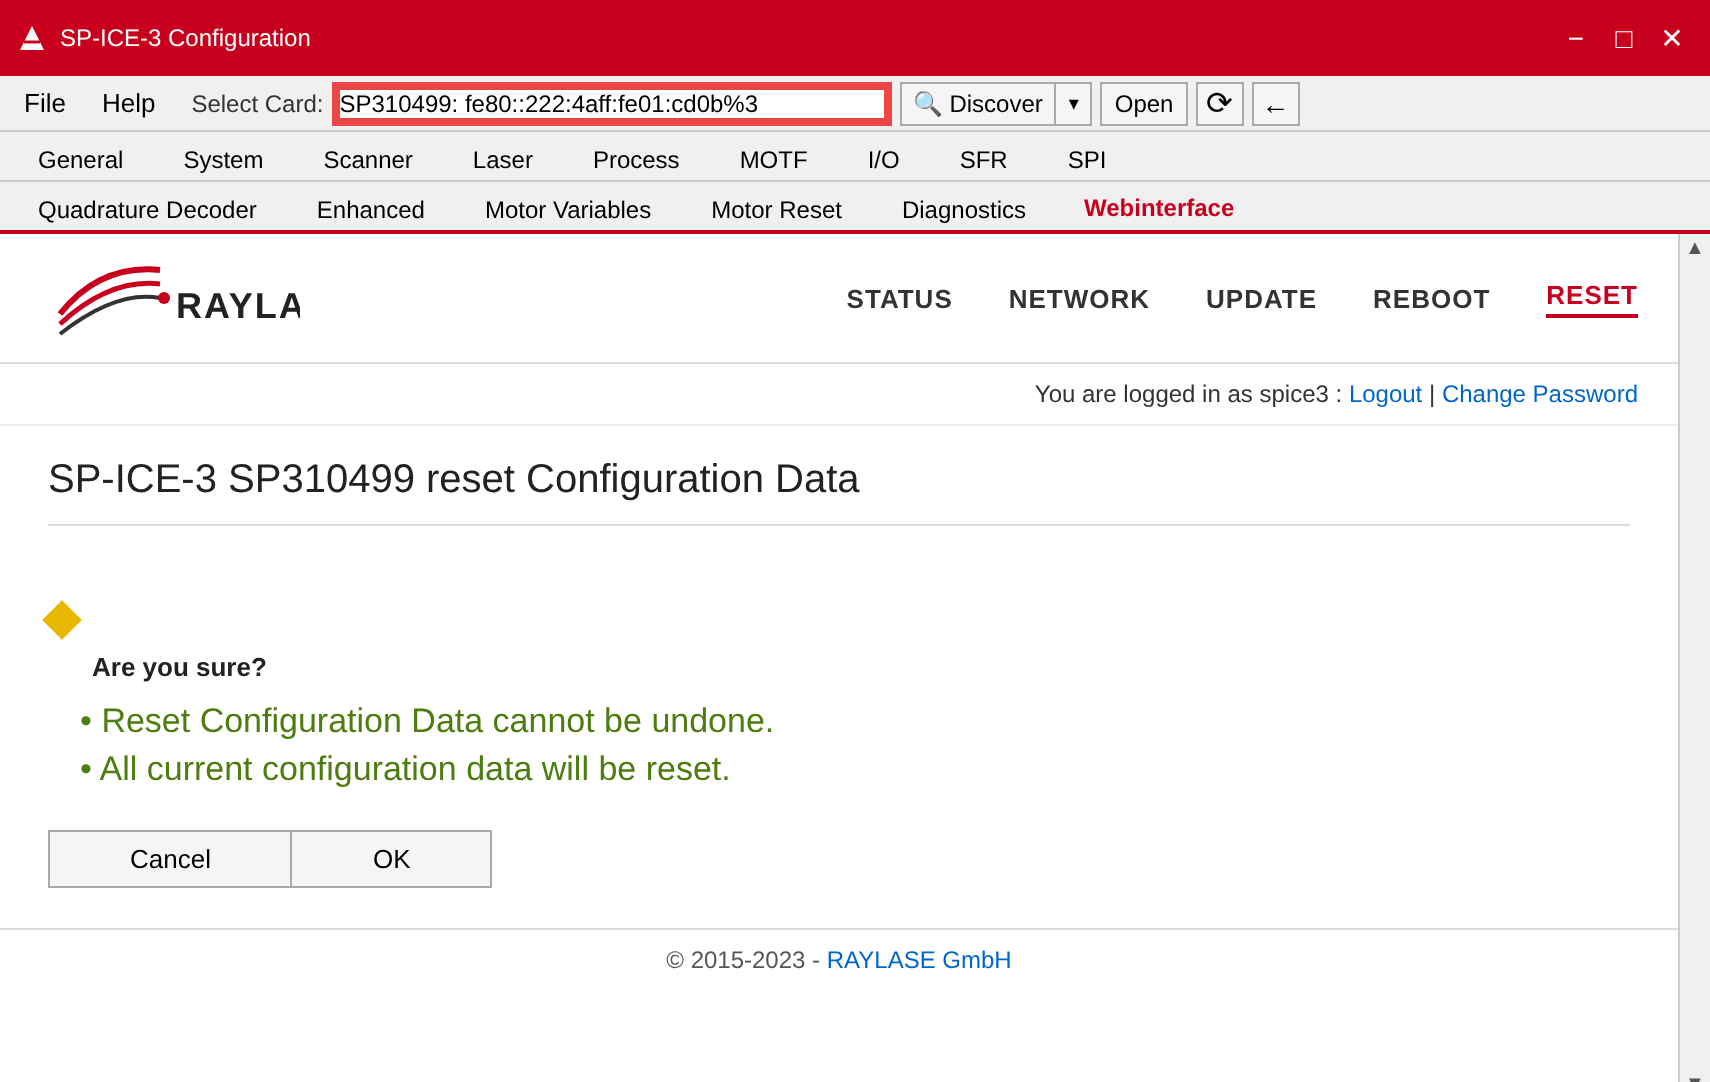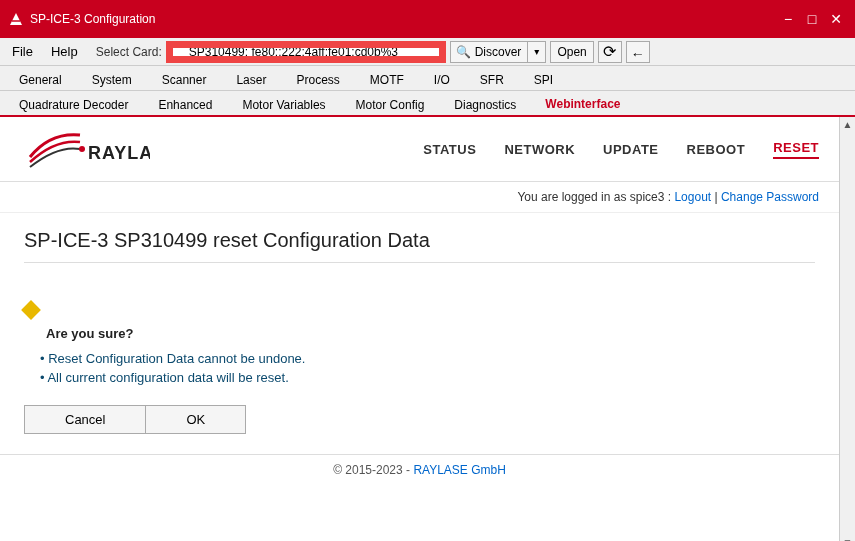--- a/index.html
+++ b/index.html
@@ -24,22 +24,22 @@
       border-bottom: 1px solid #ccc; padding: 0 4px; gap: 2px;
     }
     .menu-item {
       padding: 4px 8px; cursor: pointer; font-size: 13px;
     }
     .toolbar {
       display: flex; align-items: center; gap: 4px; margin-left: 8px; flex: 1;
     }
     .card-label { font-size: 12px; color: #333; white-space: nowrap; }
     .card-select {
-      flex: 1; height: 22px; border: 7px solid #ef4444; background: white;
-      font-size: 12px; padding: 0 16px; max-width: 280px;
+      flex: 1; height: 22px; border: 4px solid #ef4444; background: white;
+      font-size: 12px; padding: 0 0; max-width: 280px;
     }
     .toolbar-btn {
       height: 22px; padding: 0 6px; border: 1px solid #aaa; background: #f5f5f5;
       cursor: pointer; font-size: 12px; display: flex; align-items: center; gap: 3px;
     }
     .toolbar-dropdown-btn {
       height: 22px; width: 18px; border: 1px solid #aaa; border-left: none;
       background: #f5f5f5; cursor: pointer; font-size: 10px; display: flex; align-items: center; justify-content: center;
     }
     .discover-group { display: flex; }
@@ -125,21 +125,21 @@
     .warning-header {
       display: flex; align-items: center; gap: 8px; margin-bottom: 10px;
     }
     .warning-diamond {
       width: 14px; height: 14px; background: #e8b800;
       transform: rotate(45deg); display: inline-block; flex-shrink: 0;
     }
     .warning-title { font-size: 13px; font-weight: bold; color: #222; margin-top: 47px; }
 
     .bullet-list { list-style: none; padding-left: 16px; margin-bottom: 20px; }
-    .bullet-list li { font-size: 13px; color: #0c4a6e; margin-bottom: 4px; }
+    .bullet-list li { font-size: 17px; color: #4d7c0f; margin-bottom: 4px; }
     .bullet-list li::before { content: '• '; }
 
     .button-group {
       display: flex; gap: 0; border: 1px solid #aaa; width: fit-content;
     }
     .dialog-btn {
       padding: 6px 40px; font-size: 13px; background: #f5f5f5; border: none;
       cursor: pointer; border-right: 1px solid #aaa;
     }
     .dialog-btn:last-child { border-right: none; }
@@ -204,21 +204,21 @@
   <span class="nav-tab">MOTF</span>
   <span class="nav-tab">I/O</span>
   <span class="nav-tab">SFR</span>
   <span class="nav-tab">SPI</span>
 </div>
 
 <div class="nav-tabs" style="border-bottom: 2px solid #c8001e;">
   <span class="nav-tab">Quadrature Decoder</span>
   <span class="nav-tab">Enhanced</span>
   <span class="nav-tab">Motor Variables</span>
-  <span class="nav-tab">Motor Config</span>
+  <span class="nav-tab">Motor Reset</span>
   <span class="nav-tab">Diagnostics</span>
   <span class="nav-tab webinterface-active">Webinterface</span>
 </div>
 
 <div class="main-window">
   <div class="content-area">
     <div class="webinterface-area">
 
       <div class="wi-header">
         <div class="raylase-logo-container">

